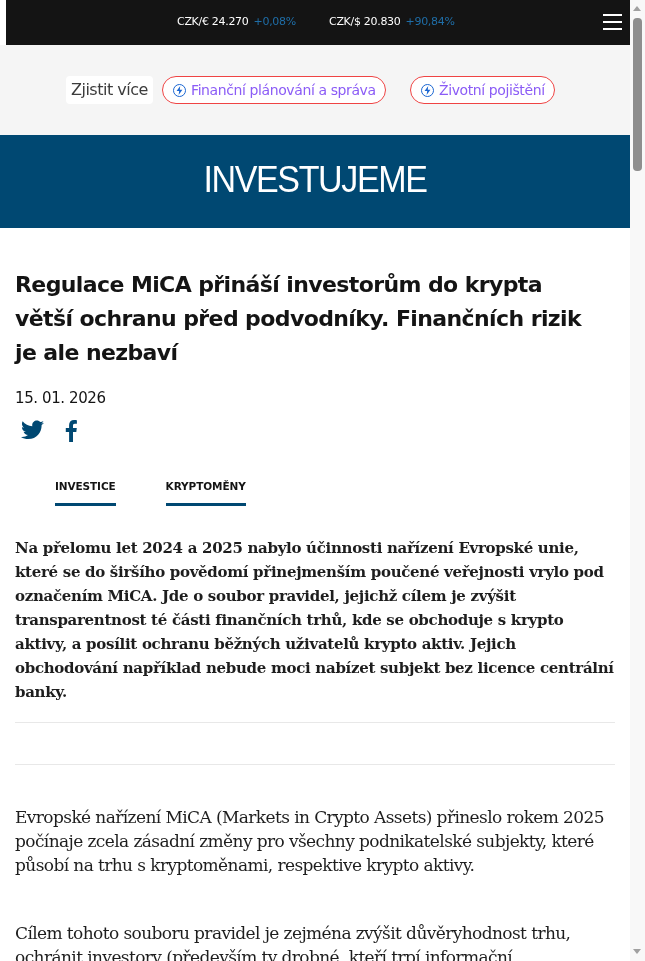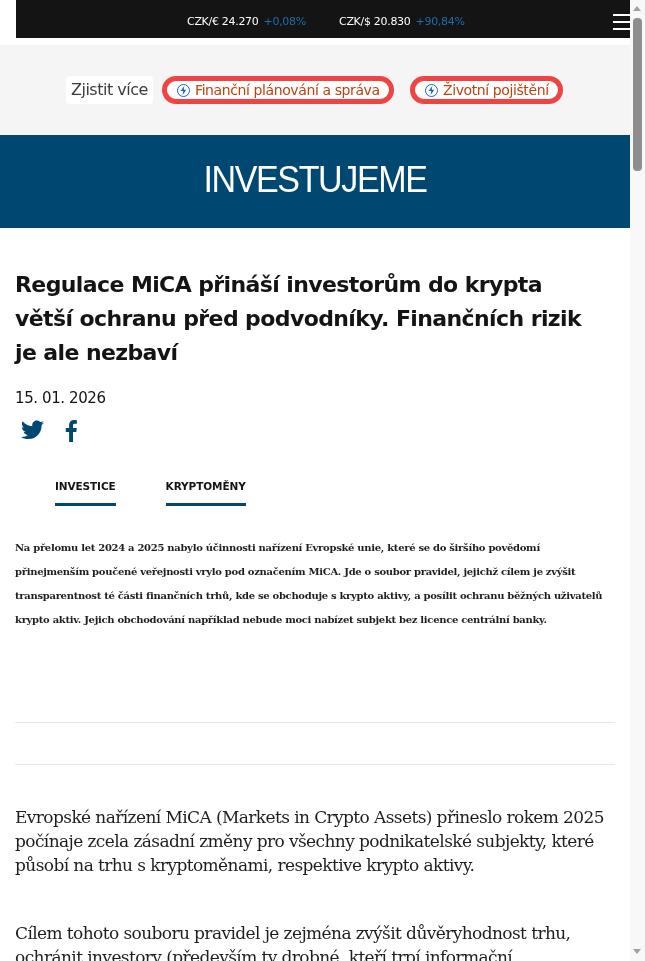--- a/index.html
+++ b/index.html
@@ -2,52 +2,52 @@
 <html><head>
 <meta charset="utf-8">
 <style>
   * { box-sizing: border-box; margin: 0; padding: 0; }
   html, body { width: 645px; height: 961px; overflow: hidden; background: #ffffff; }
   body { position: relative; font-family: "Liberation Sans", sans-serif; }
 
   .page { position: absolute; left: 0; top: 0; width: 630px; height: 961px; overflow: hidden; background: #fff; }
 
   
-  .ticker { position: absolute; left: 16px; top: 0; width: 630px; height: 38px; background: #141414; }
+  .ticker { position: absolute; left: 6px; top: 0; width: 630px; height: 45px; background: #141414; }
   .ticker .rate { position: absolute; top: 15px; font-family: "DejaVu Sans", sans-serif; font-size: 11px; letter-spacing: -0.3px; color: #ffffff; }
   .ticker .rate .chg { color: #1f6ea8; margin-left: 5px; }
   .ticker .r1 { left: 171px; }
   .ticker .r2 { left: 323px; }
   .hamburger { position: absolute; left: 597px; top: 14px; width: 19px; height: 16px; cursor: pointer; }
   .hamburger span { display: block; height: 2px; background: #fff; margin-bottom: 5px; }
 
   
   .learn { position: absolute; left: 0; top: 45px; width: 630px; height: 90px; background: #f5f5f5; }
   .lbl-box { position: absolute; left: 66px; top: 31px; height: 28px; padding: 0 5px; background: #fff; border-radius: 4px; font-size: 16px; line-height: 28px; color: #3c3c3c; font-family: "DejaVu Sans", sans-serif; letter-spacing: -0.5px; }
-  .chip { position: absolute; top: 31px; height: 28px; border: 5px solid #ef4444; border-radius: 14px; background: #fff; padding: 0 9px 0 10px; display: flex; align-items: center; font-family: "DejaVu Sans", sans-serif; font-size: 14px; color: #c2410c; letter-spacing: -0.4px; cursor: pointer; }
+  .chip { position: absolute; top: 31px; height: 28px; border: 1px solid #ef4444; border-radius: 14px; background: #fff; padding: 0 9px 0 10px; display: flex; align-items: center; font-family: "DejaVu Sans", sans-serif; font-size: 14px; color: #8b5cf6; letter-spacing: -0.4px; cursor: pointer; }
   .chip .bolt { width: 13px; height: 13px; border: 1.5px solid #1a66d2; border-radius: 50%; margin-right: 5px; display: flex; align-items: center; justify-content: center; }
   .chip .bolt svg { width: 7px; height: 9px; }
   .chip1 { left: 162px; }
   .chip2 { left: 410px; }
 
   
   .brand { position: absolute; left: 0; top: 135px; width: 630px; height: 93px; background: #004872; }
   .brand .logo { position: absolute; left: 0; width: 630px; top: 24px; text-align: center; color: #fff; font-family: "Liberation Sans", sans-serif; font-size: 37px; font-weight: normal; letter-spacing: -1.5px; transform: scaleX(0.92); }
 
   
   .headline { position: absolute; left: 15px; top: 268px; width: 585px; font-family: "DejaVu Sans", sans-serif; font-size: 22px; line-height: 34px; color: #141414; letter-spacing: -0.6px; }
   .date { position: absolute; left: 15px; top: 389px; font-family: "DejaVu Sans", sans-serif; font-size: 15px; color: #141414; letter-spacing: -0.4px; }
   .share { position: absolute; top: 420px; cursor: pointer; }
   .share.tw { left: 21px; width: 23px; height: 20px; }
   .share.fb { left: 64px; width: 14px; height: 22px; }
 
   .tags { position: absolute; left: 15px; top: 480px; display: flex; }
   .tag { font-family: "DejaVu Sans", sans-serif; font-weight: bold; font-size: 10.5px; color: #141414; letter-spacing: -0.1px; padding-bottom: 11px; border-bottom: 3px solid #004872; margin-right: 10px; cursor: pointer; margin-left: 40px; }
 
-  .lead { position: absolute; left: 15px; top: 536px; width: 600px; font-family: "DejaVu Serif", serif; font-weight: bold; font-size: 10px; line-height: 24px; color: #1e1e1e; letter-spacing: -0.3px; }
+  .lead { position: absolute; left: 15px; top: 536px; width: 600px; font-family: "DejaVu Serif", serif; font-weight: bold; font-size: 15px; line-height: 24px; color: #1e1e1e; letter-spacing: -0.3px; }
 
   .divider { position: absolute; left: 15px; width: 600px; height: 1px; background: #e8e8e8; }
   .d1 { top: 722px; }
   .d2 { top: 764px; }
 
   .para { position: absolute; left: 15px; width: 600px; font-family: "DejaVu Serif", serif; font-size: 17px; line-height: 24px; color: #1e1e1e; letter-spacing: -0.6px; }
   .p1 { top: 805px; }
   .p2 { top: 921px; }
 
   

